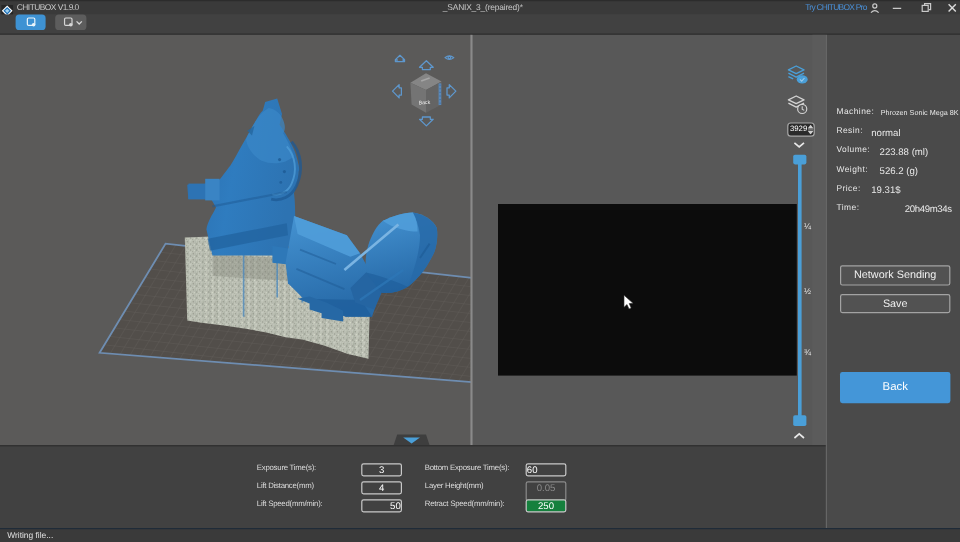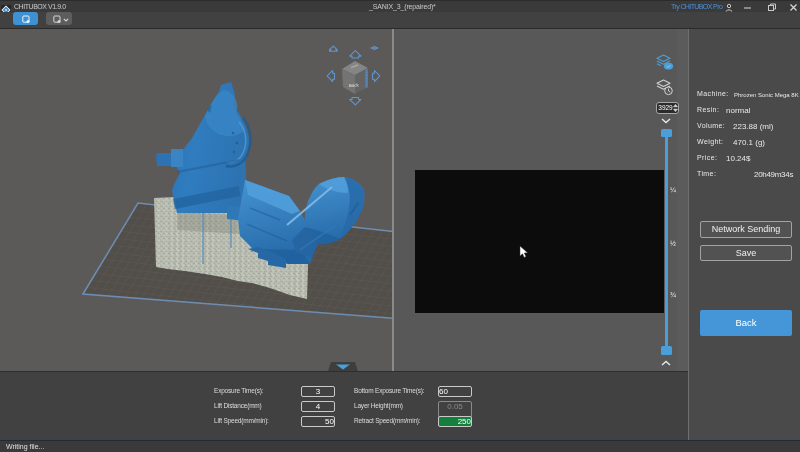--- a/index.html
+++ b/index.html
@@ -217,23 +217,23 @@
   <div class="abs" style="left:670px;top:291px;font-size:7px;color:#e8e8e8">¾</div>
 
   <div class="abs" style="left:688px;top:29px;width:112px;height:411px;background:#4a4a4a;border-left:1px solid #6e6e6e;box-sizing:border-box"></div>
   <div class="abs" style="left:697px;top:90px;font-size:7px;color:#e8e8e8;letter-spacing:0.4px">Machine:</div>
   <div class="abs" style="left:734px;top:92px;font-size:6px;color:#e8e8e8;white-space:nowrap">Phrozen Sonic Mega 8K</div>
   <div class="abs" style="left:697px;top:106px;font-size:7px;color:#e8e8e8;letter-spacing:0.4px">Resin:</div>
   <div class="abs" style="left:726px;top:106px;font-size:8px;color:#e8e8e8">normal</div>
   <div class="abs" style="left:697px;top:122px;font-size:7px;color:#e8e8e8;letter-spacing:0.4px">Volume:</div>
   <div class="abs" style="left:733px;top:122px;font-size:8px;color:#e8e8e8">223.88 (ml)</div>
   <div class="abs" style="left:697px;top:138px;font-size:7px;color:#e8e8e8;letter-spacing:0.4px">Weight:</div>
-  <div class="abs" style="left:733px;top:138px;font-size:8px;color:#e8e8e8">470.1 (g)</div>
+  <div class="abs" style="left:733px;top:138px;font-size:8px;color:#e8e8e8">526.2 (g)</div>
   <div class="abs" style="left:697px;top:154px;font-size:7px;color:#e8e8e8;letter-spacing:0.4px">Price:</div>
-  <div class="abs" style="left:726px;top:154px;font-size:8px;color:#e8e8e8">10.24$</div>
+  <div class="abs" style="left:726px;top:154px;font-size:8px;color:#e8e8e8">19.31$</div>
   <div class="abs" style="left:697px;top:170px;font-size:7px;color:#e8e8e8;letter-spacing:0.4px">Time:</div>
   <div class="abs" style="left:754px;top:170px;font-size:8px;color:#e8e8e8;letter-spacing:-0.3px">20h49m34s</div>
 
   <div class="abs" style="left:700px;top:245px;width:92px;height:16px;background:#525252;border:1px solid #a3a3a3;border-radius:2px;box-sizing:border-box;color:#f0f0f0;font-size:9px;line-height:14px;text-align:center">Save</div>
   <div class="abs" style="left:700px;top:221px;width:92px;height:17px;background:#525252;border:1px solid #a3a3a3;border-radius:2px;box-sizing:border-box;color:#f0f0f0;font-size:9px;line-height:15px;text-align:center">Network Sending</div>
   <div class="abs" style="left:700px;top:310px;width:92px;height:26px;background:#4496d8;border-radius:2px;color:#ffffff;font-size:9.5px;line-height:26px;text-align:center">Back</div>
 
   <div class="abs" style="left:0;top:371px;width:688px;height:69px;background:#414141;border-top:1px solid #2e2e2e;box-sizing:border-box"></div>
   <div class="abs" style="left:214px;top:387px;font-size:6.5px;color:#dddddd;letter-spacing:-0.2px">Exposure Time(s):</div>
   <div class="abs" style="left:301px;top:386px;width:34px;height:11px;background:#414141;border:1px solid #c9c9c9;border-radius:2px;box-sizing:border-box;color:#fff;font-size:8px;line-height:9px;text-align:center">3</div>
@@ -241,18 +241,18 @@
   <div class="abs" style="left:438px;top:386px;width:34px;height:11px;background:#414141;border:1px solid #c9c9c9;border-radius:2px;box-sizing:border-box;color:#fff;font-size:8px;line-height:9px;text-align:left">60</div>
 
   <div class="abs" style="left:214px;top:402px;font-size:6.5px;color:#dddddd;letter-spacing:-0.2px">Lift Distance(mm)</div>
   <div class="abs" style="left:301px;top:401px;width:34px;height:11px;background:#414141;border:1px solid #c9c9c9;border-radius:2px;box-sizing:border-box;color:#fff;font-size:8px;line-height:9px;text-align:center">4</div>
   <div class="abs" style="left:354px;top:402px;font-size:6.5px;color:#dddddd;letter-spacing:-0.2px">Layer Height(mm)</div>
   <div class="abs" style="left:438px;top:401px;width:34px;height:17px;background:#414141;border:1px solid #8a8a8a;border-radius:2px;box-sizing:border-box;color:#8a8a8a;font-size:8px;line-height:9px;text-align:center">0.05</div>
 
   <div class="abs" style="left:214px;top:417px;font-size:6.5px;color:#dddddd;letter-spacing:-0.2px">Lift Speed(mm/min):</div>
   <div class="abs" style="left:301px;top:416px;width:34px;height:11px;background:#414141;border:1px solid #c9c9c9;border-radius:2px;box-sizing:border-box;color:#fff;font-size:8px;line-height:9px;text-align:right">50</div>
   <div class="abs" style="left:354px;top:417px;font-size:6.5px;color:#dddddd;letter-spacing:-0.2px">Retract Speed(mm/min):</div>
-  <div class="abs" style="left:438px;top:416px;width:34px;height:11px;background:#15803d;border:1px solid #c9c9c9;border-radius:2px;box-sizing:border-box;color:#fff;font-size:8px;line-height:9px;text-align:right">250</div>
+  <div class="abs" style="left:438px;top:416px;width:34px;height:11px;background:#15803d;border:1px solid #c9c9c9;border-radius:2px;box-sizing:border-box;color:#fff;font-size:8px;line-height:9px;text-align:center">250</div>
 
   <div class="abs" style="left:0;top:440px;width:800px;height:12px;background:#3a3a3a;border-top:1px solid #1f2b38;box-sizing:border-box"></div>
   <div class="abs" style="left:6px;top:443px;font-size:7px;color:#e0e0e0">Writing file...</div>
 
 </div>
 
 </body></html>

